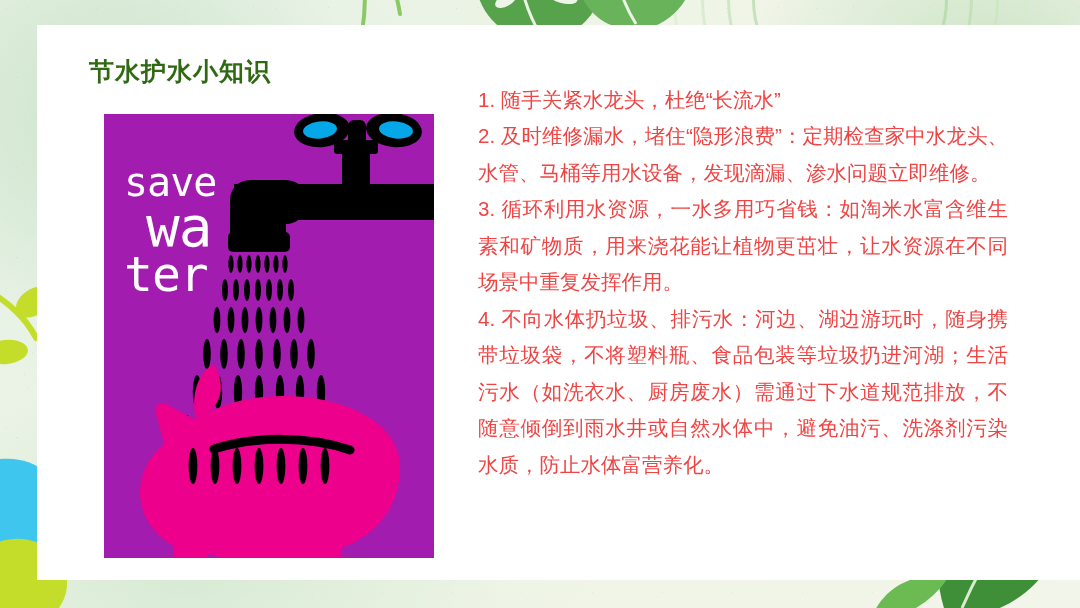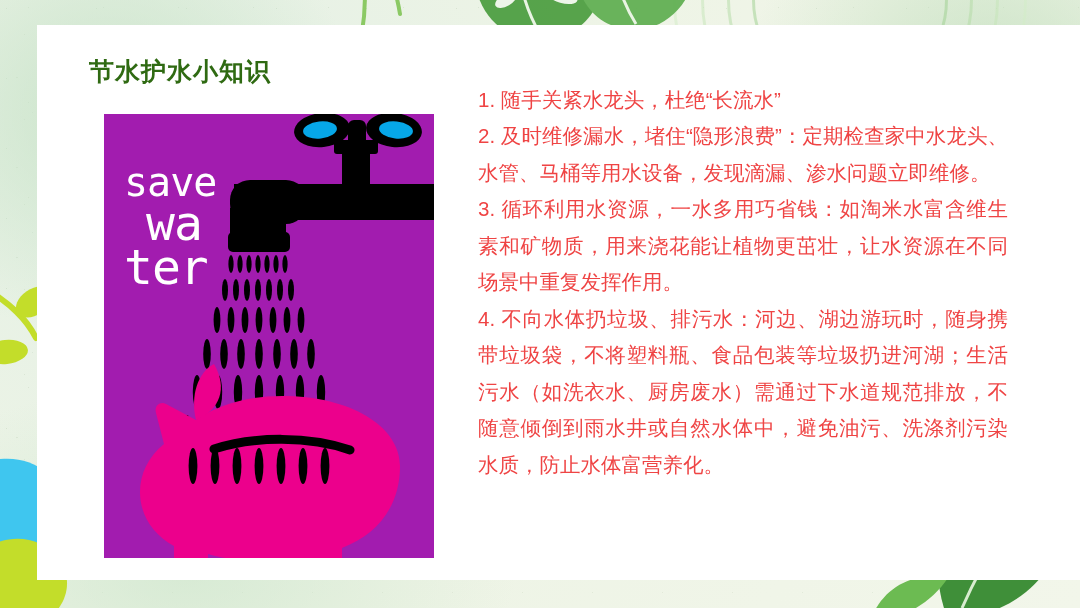--- a/index.html
+++ b/index.html
@@ -71,21 +71,21 @@
   
   .poster{position:absolute;left:67px;top:89px;width:330px;height:444px;
     background:#a21caf;overflow:hidden;}
   .poster svg{position:absolute;inset:0;width:100%;height:100%;}
   .savewater{position:absolute;left:20px;top:50px;width:150px;
     color:#ffffff;line-height:.92;font-weight:400;
     font-family:"DejaVu Sans Mono","Liberation Mono",monospace;
     letter-spacing:-1px;}
   .savewater span{display:block;}
   .sw1{font-size:40px;}
-  .sw2{font-size:48px;padding-left:22px;}
+  .sw2{font-size:56px;padding-left:22px;}
   .sw3{font-size:48px;}
 
   
   .body-text{position:absolute;left:441px;top:57px;width:530px;
     color:#ef4444;font-size:20.5px;line-height:1.78;
     font-family:"Liberation Sans","DejaVu Sans",sans-serif;
     text-align:justify;}
   .body-text p{margin:0;text-indent:0;}
 </style>
 </head>

